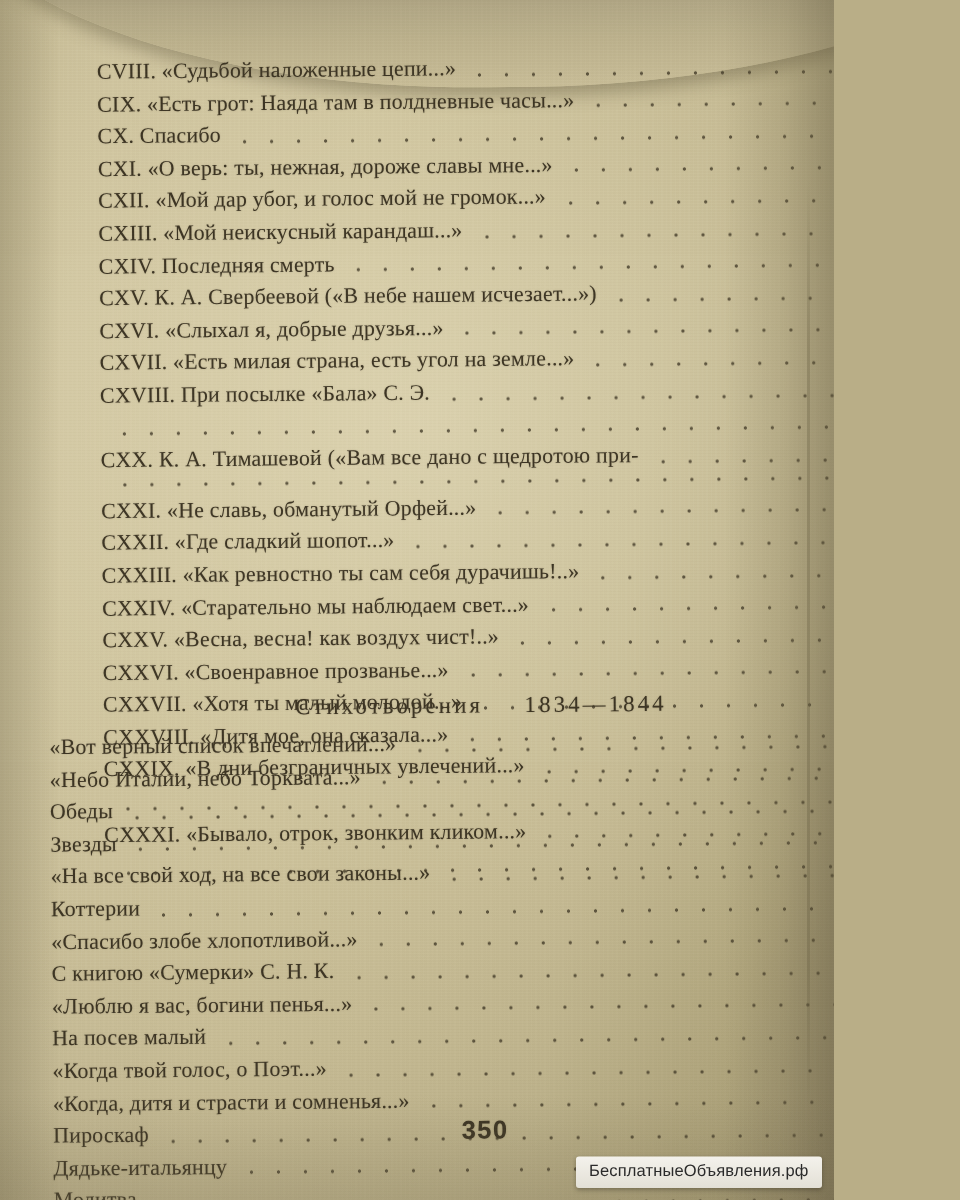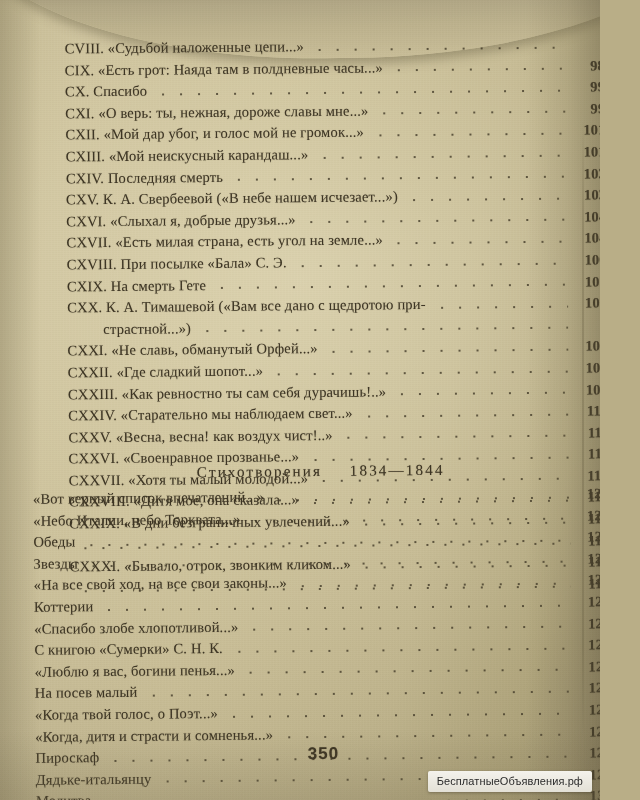--- a/index.html
+++ b/index.html
@@ -2,21 +2,21 @@
 <html><head>
 <meta charset="utf-8">
 <style>
   html,body{margin:0;padding:0;}
   body{
     width:640px;height:800px;overflow:hidden;
     background:#b9ae87;
     font-family:"Liberation Serif", serif;
   }
   #page{
-    position:relative;width:600px;height:800px;overflow:hidden;
+    position:relative;width:556px;height:800px;overflow:hidden;
     background:
       radial-gradient(ellipse 120% 70% at 50% 35%, rgba(232,224,193,0.55) 0%, rgba(216,206,170,0.28) 45%, rgba(150,139,104,0.10) 75%, rgba(120,110,78,0.20) 100%),
       linear-gradient(100deg, #c8bd96 0%, #cfc49e 12%, #cdc29a 40%, #c3b890 70%, #b3a87f 88%, #9c9170 100%);
   }
   
   #topcurve{
     position:absolute;left:-40px;top:-92px;width:760px;height:150px;
     border-radius:50% 50% 48% 48% / 0% 0% 100% 100%;
     background:linear-gradient(180deg,#8d8360 0%,#a1977a 45%,#bdb28d 78%,#c9be98 100%);
     box-shadow:0 5px 12px rgba(90,82,58,0.45);
@@ -194,31 +194,29 @@
           <span class="lbl">CXVII. «Есть милая страна, есть угол на земле...»</span>
           <span class="leader"></span>
           <span class="pg">104</span>
         </div>
         <div class="row">
           <span class="lbl">CXVIII. При посылке «Бала» С. Э.</span>
           <span class="leader"></span>
           <span class="pg">106</span>
         </div>
         <div class="row">
-          <span class="lbl">CXIX. На смерть Гете</span>
           <span class="leader"></span>
           <span class="pg">107</span>
         </div>
         <div class="row">
           <span class="lbl">CXX. К. А. Тимашевой («Вам все дано с щедротою при-</span>
           <span class="leader"></span>
           <span class="pg">107</span>
         </div>
         <div class="row cont nopg">
-          <span class="lbl">страстной...»)</span>
           <span class="leader"></span>
           <span class="pg"></span>
         </div>
         <div class="row">
           <span class="lbl">CXXI. «Не славь, обманутый Орфей...»</span>
           <span class="leader"></span>
           <span class="pg">108</span>
         </div>
         <div class="row">
           <span class="lbl">CXXII. «Где сладкий шопот...»</span>

